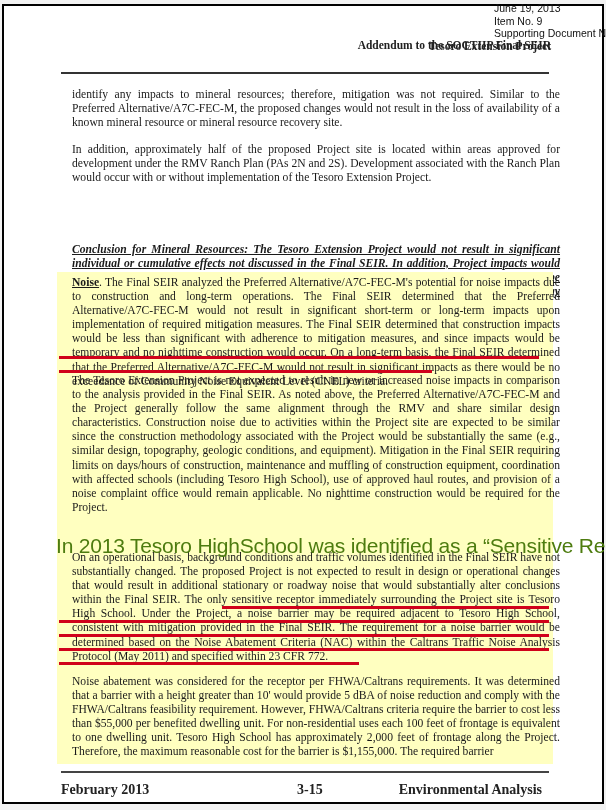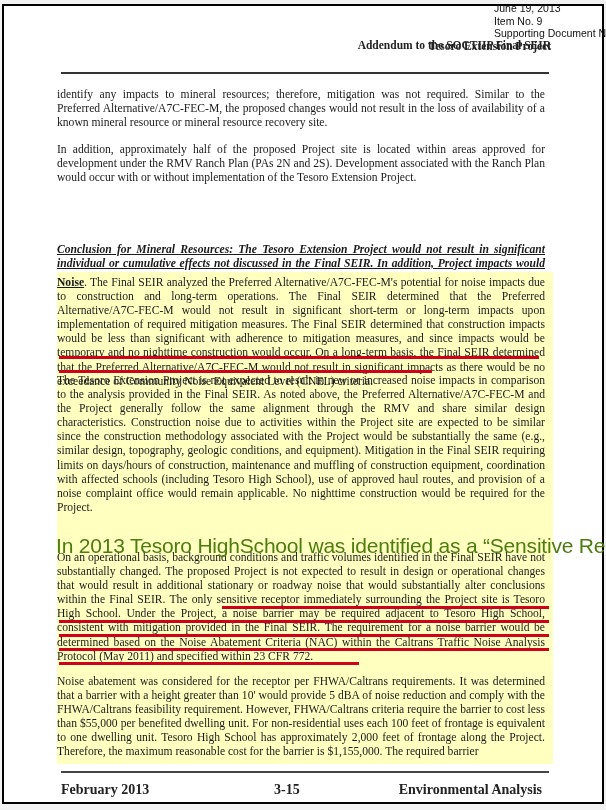--- a/index.html
+++ b/index.html
@@ -17,21 +17,21 @@
   }
   .hdr {
     position: absolute; right: 51px; text-align: right; font-weight: bold; font-size: 11.5px; color: #222; white-space: nowrap;
   }
   .hdr1 { top: 33px; }
   .hdr2 { top: 34px; }
   .hrule { position: absolute; left: 57px; width: 488px; height: 2px; background: #333; }
   .hrule.top { top: 66px; }
   .hrule.bot { top: 765px; height: 2px; background: #444; }
   .para {
-    position: absolute; left: 53px; width: 488px; font-size: 11.6px; line-height: 14.1px;
+    position: absolute; left: 68px; width: 488px; font-size: 11.6px; line-height: 14.1px;
     text-align: justify; text-align-last: left;
   }
   .hlbox { position: absolute; left: 53px; width: 496px; background: #ffffc0; }
   .concl { font-style: italic; font-weight: bold; text-decoration: underline; margin-top: 45px; }
   .noise-head { font-weight: bold; text-decoration: underline; }
   .redline { position: absolute; height: 2.5px; background: #d0021b; }
   .annot {
     position: absolute; font-family: "Liberation Sans", "DejaVu Sans", sans-serif; color: #4d7c0f;
     font-size: 21px; white-space: nowrap; z-index: 4; letter-spacing: -0.2px;
   }
@@ -65,21 +65,21 @@
   <div class="redline" style="left:218px; top:600px; width:327px;"></div>
   <div class="redline" style="left:55px; top:614px; width:490px;"></div>
   <div class="redline" style="left:55px; top:628px; width:490px;"></div>
   <div class="redline" style="left:55px; top:642px; width:490px;"></div>
   <div class="redline" style="left:55px; top:656px; width:300px;"></div>
 
   <div class="annot" style="left:52px; top:528px;">In 2013 Tesoro HighSchool was identified as a “Sensitive Receptor</div>
 
   <div class="hrule bot"></div>
   <div class="footer" style="left:57px;">February 2013</div>
-  <div class="footer" style="left:270px;">3-15</div>
+  <div class="footer" style="left:293px;">3-15</div>
   <div class="footer" style="right:60px;">Environmental Analysis</div>
 </div>
 
 <div class="stamp">
   <div>June 19, 2013</div>
   <div>Item No. 9</div>
   <div>Supporting Document No. 6</div>
 </div>
 
 </body></html>

